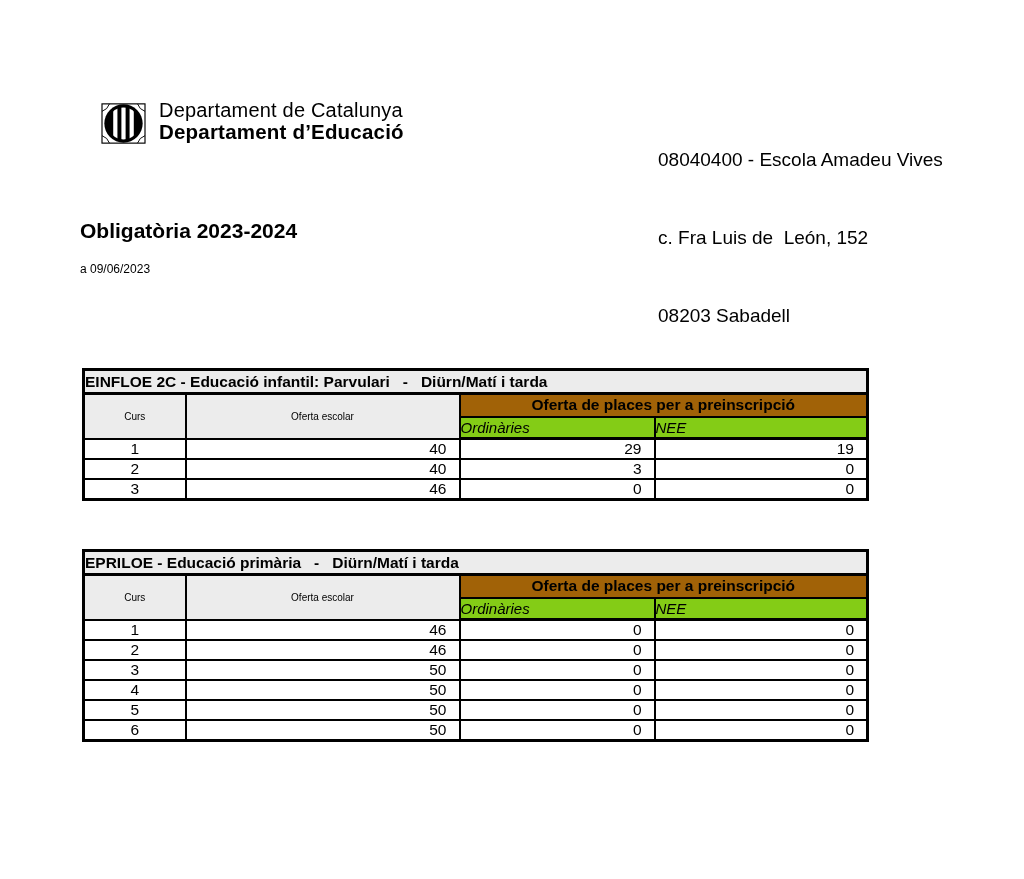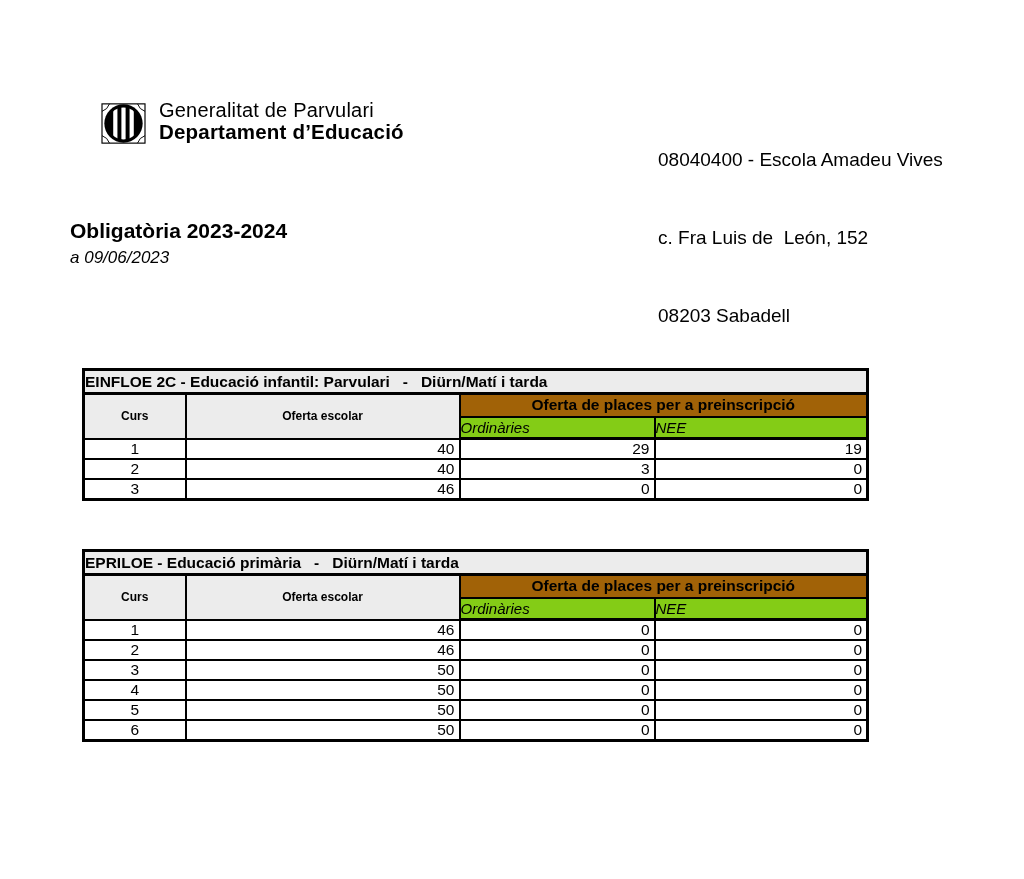--- a/index.html
+++ b/index.html
@@ -16,23 +16,23 @@
   
   .logo-block { position: absolute; left: 100px; top: 100px; display: flex; align-items: flex-start; }
   .logo-seal { width: 47px; height: 43px; margin-top: 2px; }
   .org-text { margin-left: 12px; line-height: 21px; }
   .org-line1 { font-size: 20px; letter-spacing: 0.2px; }
   .org-line2 { font-size: 20.5px; font-weight: bold; letter-spacing: 0.2px; text-align: center; }
 
   .address-block { position: absolute; left: 658px; top: 95px; font-size: 19px; line-height: 26px; white-space: pre; }
 
   
-  .title-block { position: absolute; left: 70px; top: 217px; }
+  .title-block { position: absolute; left: 80px; top: 217px; }
   .title-line { font-size: 21px; font-weight: bold; line-height: 28px; }
-  .date-line { font-size: 17px; font-style: italic; margin-top: 3px; }
+  .date-line { font-size: 12px; margin-top: 17px; }
 
   
   .tbl-wrap { position: absolute; left: 82px; }
   .tbl-wrap.t1 { top: 368px; }
   .tbl-wrap.t2 { top: 549px; }
 
   table {
     border-collapse: collapse;
     table-layout: fixed;
     width: 784px;
@@ -49,22 +49,22 @@
     background: #ececec;
     font-weight: bold;
     font-size: 15.5px;
     text-align: left;
     height: 24px;
     border-bottom: 3px solid #000;
     white-space: pre;
   }
   th.h-main {
     background: #ececec;
-    font-weight: bold;
-    font-size: 12px;
+    font-weight: normal;
+    font-size: 10px;
     text-align: center;
     vertical-align: middle;
   }
   th.h-group {
     background: #a16207;
     font-weight: bold;
     font-size: 15.5px;
     text-align: center;
     height: 23px;
   }
@@ -77,21 +77,21 @@
     height: 22px;
     border-bottom: 3px solid #000;
   }
   tbody td {
     background: #ffffff;
     font-size: 15.5px;
     height: 17px;
     vertical-align: middle;
   }
   td.center { text-align: center; }
-  td.right { text-align: right; padding-right: 4px; }
+  td.right { text-align: right; padding-right: 12px; }
 </style>
 </head>
 <body>
 
 <div class="page">
 
   <div class="logo-block">
     <svg class="logo-seal" viewBox="0 0 100 92" aria-hidden="true">
       <defs>
         <clipPath id="sealclip">
@@ -104,21 +104,21 @@
       <path d="M4,72 Q16,76 20,88" fill="none" stroke="#000" stroke-width="2"></path>
       <path d="M96,72 Q84,76 80,88" fill="none" stroke="#000" stroke-width="2"></path>
       <circle cx="50" cy="46" r="41" fill="#000"></circle>
       <g clip-path="url(#sealclip)">
         <rect x="28" y="6" width="9" height="80" fill="#fff"></rect>
         <rect x="45.5" y="6" width="9" height="80" fill="#fff"></rect>
         <rect x="63" y="6" width="9" height="80" fill="#fff"></rect>
       </g>
     </svg>
     <div class="org-text">
-      <div class="org-line1">Generalitat de Parvulari</div>
+      <div class="org-line1">Departament de Catalunya</div>
       <div class="org-line2">Departament d’Educació</div>
     </div>
   </div>
 
   <div class="address-block">
     <div>08040400 - Escola Amadeu Vives</div>
     <div>c. Fra Luis de  León, 152</div>
     <div>08203 Sabadell</div>
   </div>
 

